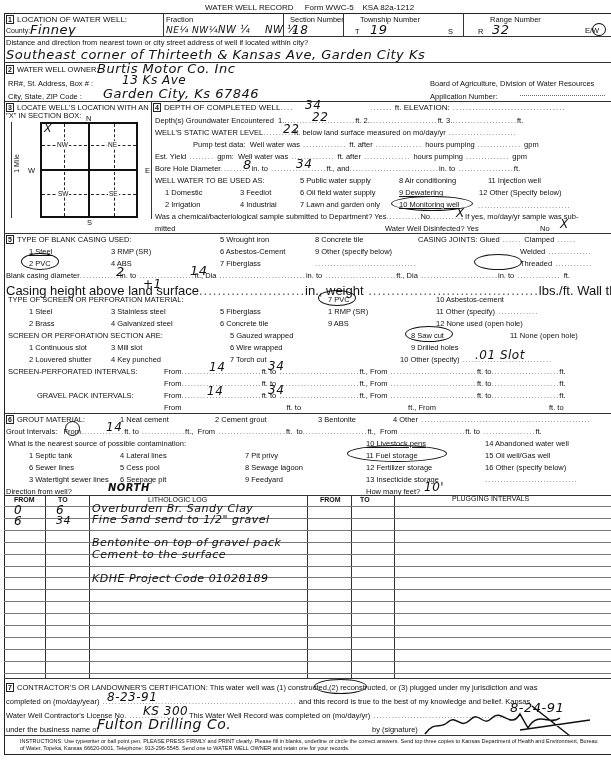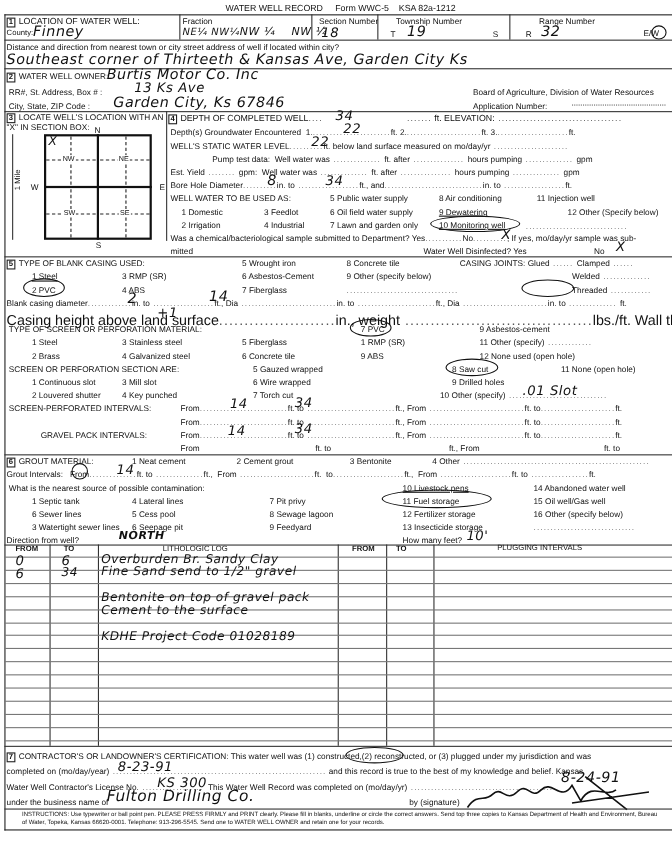--- a/index.html
+++ b/index.html
@@ -122,21 +122,21 @@
 <div class="abs" style="left:240px;top:188px;font-size:7.5px">3 Feedlot</div>
 <div class="abs" style="left:240px;top:200px;font-size:7.5px">4 Industrial</div>
 <div class="abs" style="left:300px;top:176px;font-size:7.5px">5 Public water supply</div>
 <div class="abs" style="left:300px;top:188px;font-size:7.5px">6 Oil field water supply</div>
 <div class="abs" style="left:300px;top:200px;font-size:7.5px">7 Lawn and garden only</div>
 <div class="abs" style="left:399px;top:176px;font-size:7.5px">8 Air conditioning</div>
 <div class="abs" style="left:399px;top:188px;font-size:7.5px;text-decoration:underline">9 Dewatering</div>
 <div class="abs" style="left:399px;top:200px;font-size:7.5px;text-decoration:underline">10 Monitoring well</div>
 <div class="circ" style="left:391px;top:196px;width:82px;height:15px"></div>
 <div class="abs" style="left:488px;top:176px;font-size:7.5px">11 Injection well</div>
-<div class="abs" style="left:516px;top:188px;font-size:7.5px">12 Other (Specify below)</div>
+<div class="abs" style="left:479px;top:188px;font-size:7.5px">12 Other (Specify below)</div>
 <div class="abs" style="left:478px;top:201px;font-size:7.5px"><span class="dots">..............................</span></div>
 
 <div class="abs" style="left:155px;top:212px;font-size:7.5px"><span>Was a chemical/bacteriological sample submitted to Department? Yes</span><span class="dots">...........</span><span>No</span><span class="dots">..........</span><span>; If yes, mo/day/yr sample was sub-</span></div>
 <div class="hw" style="left:456px;top:206px;font-size:12px">X</div>
 <div class="abs" style="left:155px;top:224px;font-size:7.5px">mitted</div>
 <div class="abs" style="left:385px;top:224px;font-size:7.5px">Water Well Disinfected? Yes</div>
 <div class="abs" style="left:540px;top:224px;font-size:7.5px">No</div>
 <div class="hw" style="left:560px;top:217px;font-size:12px">X</div>
 
 <div class="hl" style="left:4px;top:233px;width:607px"></div>
@@ -168,21 +168,21 @@
 <div class="abs" style="left:29px;top:307px;font-size:7.5px">1 Steel</div>
 <div class="abs" style="left:29px;top:319px;font-size:7.5px">2 Brass</div>
 <div class="abs" style="left:111px;top:307px;font-size:7.5px">3 Stainless steel</div>
 <div class="abs" style="left:111px;top:319px;font-size:7.5px">4 Galvanized steel</div>
 <div class="abs" style="left:220px;top:307px;font-size:7.5px">5 Fiberglass</div>
 <div class="abs" style="left:220px;top:319px;font-size:7.5px">6 Concrete tile</div>
 <div class="abs" style="left:328px;top:295px;font-size:7.5px">7 PVC</div>
 <div class="circ" style="left:318px;top:290px;width:38px;height:16px"></div>
 <div class="abs" style="left:328px;top:307px;font-size:7.5px">1 RMP (SR)</div>
 <div class="abs" style="left:328px;top:319px;font-size:7.5px">9 ABS</div>
-<div class="abs" style="left:436px;top:295px;font-size:7.5px">9 Asbestos-cement</div>
+<div class="abs" style="left:436px;top:295px;font-size:7.5px">10 Asbestos-cement</div>
 <div class="abs" style="left:436px;top:307px;font-size:7.5px"><span>11 Other (specify)</span><span class="dots"> .............</span></div>
 <div class="abs" style="left:436px;top:319px;font-size:7.5px">12 None used (open hole)</div>
 
 <div class="abs" style="left:8px;top:331px;font-size:7.5px">SCREEN OR PERFORATION SECTION ARE:</div>
 <div class="abs" style="left:29px;top:343px;font-size:7.5px">1 Continuous slot</div>
 <div class="abs" style="left:29px;top:355px;font-size:7.5px">2 Louvered shutter</div>
 <div class="abs" style="left:111px;top:343px;font-size:7.5px">3 Mill slot</div>
 <div class="abs" style="left:111px;top:355px;font-size:7.5px">4 Key punched</div>
 <div class="abs" style="left:230px;top:331px;font-size:7.5px">5 Gauzed wrapped</div>
 <div class="abs" style="left:230px;top:343px;font-size:7.5px">6 Wire wrapped</div>

